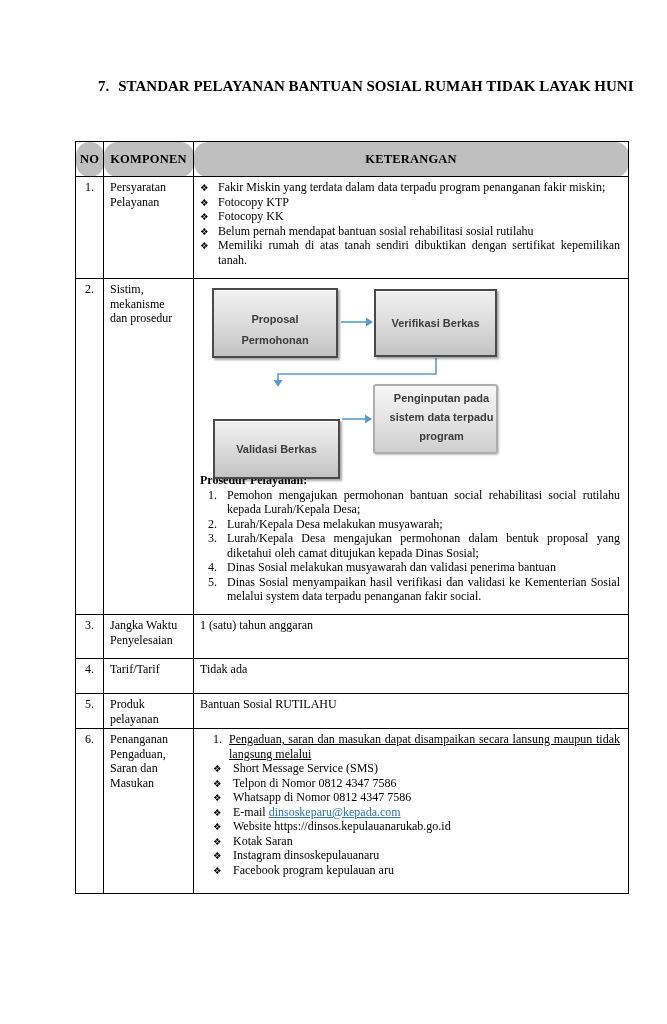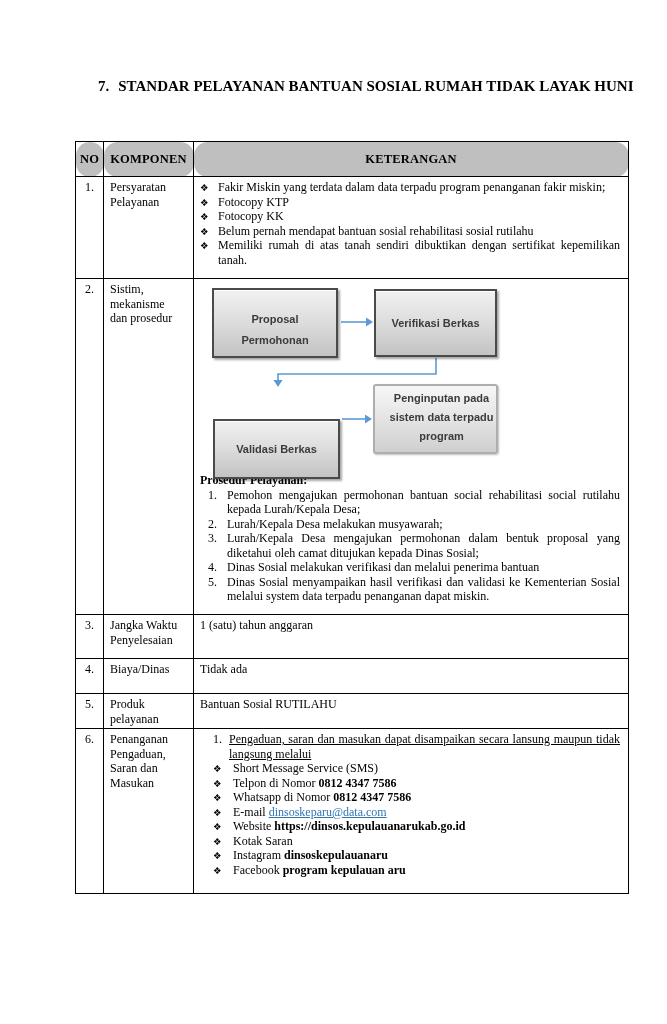--- a/index.html
+++ b/index.html
@@ -63,21 +63,21 @@
   .proc-head { font-weight:bold; }
   .proc-item { display:flex; margin-left:8px; }
   .proc-num { flex:none; width:19px; }
   .proc-text { flex:1; text-align:justify; }
 
   .intro-item { display:flex; margin-left:13px; }
   .intro-num { flex:none; width:16px; }
   .intro-text { flex:1; text-align:justify;text-decoration:underline; }
   .citem { display:flex; margin-left:13px; }
   .citem .bmark { width:20px; }
-  .b { font-weight:bold;margin-top:31px; }
+  .b { font-weight:normal;margin-top:31px; }
   .link { color: var(--hyperlink, #2e74b5); text-decoration:underline; cursor:pointer; }
 </style>
 </head>
 <body>
 
 <div class="page">
 
   <div class="sec-title">
     <span class="num">7.</span><span>STANDAR PELAYANAN BANTUAN SOSIAL RUMAH TIDAK LAYAK HUNI</span>
   </div>
@@ -166,37 +166,37 @@
           <div class="proc-item">
               <span class="proc-num">2.</span>
               <span class="proc-text">Lurah/Kepala Desa melakukan musyawarah;</span>
             </div>
           <div class="proc-item">
               <span class="proc-num">3.</span>
               <span class="proc-text">Lurah/Kepala Desa mengajukan permohonan dalam bentuk proposal yang diketahui oleh camat ditujukan kepada Dinas Sosial;</span>
             </div>
           <div class="proc-item">
               <span class="proc-num">4.</span>
-              <span class="proc-text">Dinas Sosial melakukan verifikasi dan melalui penerima bantuan</span>
+              <span class="proc-text">Dinas Sosial melakukan musyawarah dan validasi penerima bantuan</span>
             </div>
           <div class="proc-item">
               <span class="proc-num">5.</span>
-              <span class="proc-text">Dinas Sosial menyampaikan hasil verifikasi dan validasi ke Kementerian Sosial melalui system data terpadu penanganan dapat miskin.</span>
+              <span class="proc-text">Dinas Sosial menyampaikan hasil verifikasi dan validasi ke Kementerian Sosial melalui system data terpadu penanganan fakir social.</span>
             </div>
         </td>
       </tr>
 
       <tr class="r3">
         <td class="no">3.</td>
         <td class="komp">Jangka Waktu Penyelesaian</td>
         <td class="ket">1 (satu) tahun anggaran</td>
       </tr>
       <tr class="r4">
         <td class="no">4.</td>
-        <td class="komp">Biaya/Dinas</td>
+        <td class="komp">Tarif/Tarif</td>
         <td class="ket">Tidak ada</td>
       </tr>
       <tr class="r5">
         <td class="no">5.</td>
         <td class="komp">Produk pelayanan</td>
         <td class="ket">Bantuan Sosial RUTILAHU</td>
       </tr>
 
       <tr class="r6">
         <td class="no">6.</td>
@@ -214,21 +214,21 @@
           <div class="citem">
               <span class="bmark">❖</span>
               <span class="btext"><span>Telpon di Nomor </span><span class="b">0812 4347 7586</span></span>
             </div>
           <div class="citem">
               <span class="bmark">❖</span>
               <span class="btext"><span>Whatsapp di Nomor </span><span class="b">0812 4347 7586</span></span>
             </div>
           <div class="citem">
               <span class="bmark">❖</span>
-              <span class="btext"><span>E-mail </span><span class="link">dinsoskeparu@data.com</span></span>
+              <span class="btext"><span>E-mail </span><span class="link">dinsoskeparu@kepada.com</span></span>
             </div>
           <div class="citem">
               <span class="bmark">❖</span>
               <span class="btext"><span>Website </span><span class="b">https://dinsos.kepulauanarukab.go.id</span></span>
             </div>
           <div class="citem">
               <span class="bmark">❖</span>
               <span class="btext"><span>Kotak Saran</span></span>
             </div>
           <div class="citem">

